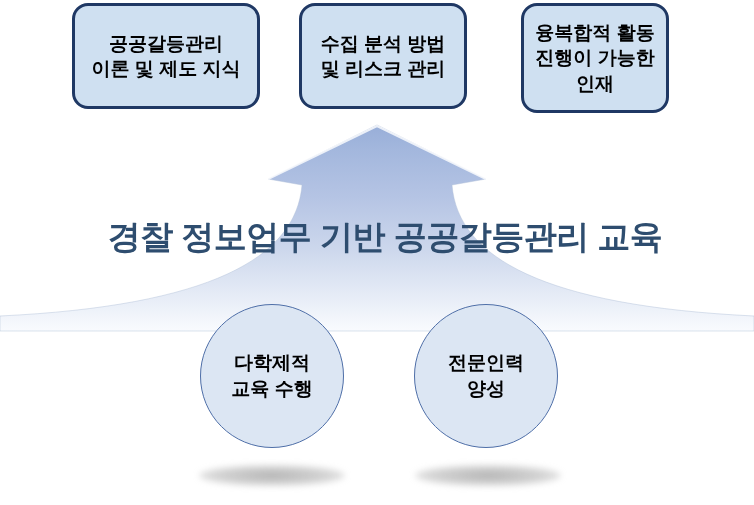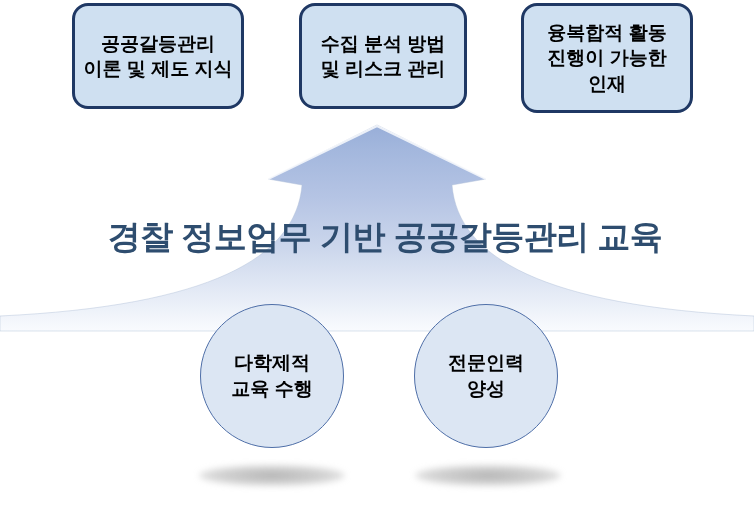--- a/index.html
+++ b/index.html
@@ -21,23 +21,23 @@
     border:3px solid #1f3864;
     border-radius:16px;
     box-sizing:border-box;
     display:flex;align-items:center;justify-content:center;
     text-align:center;
     font-size:19px;font-weight:bold;color:#000000;
     line-height:1.32;
     white-space:pre-line;
     z-index:3;
   }
-  .top-box.b1{left:72px;width:172px;}
+  .top-box.b1{left:72px;width:188px;}
   .top-box.b2{left:299px;width:168px;}
-  .top-box.b3{left:521px;width:172px;height:110px;}
+  .top-box.b3{left:521px;width:148px;height:110px;}
   
   .title{
     position:absolute;left:0;top:215px;width:754px;
     text-align:center;
     font-size:33px;font-weight:bold;
     color:#2e4d6f;
     letter-spacing:-0.5px;
     z-index:4;
     padding-left:8px;
   }

